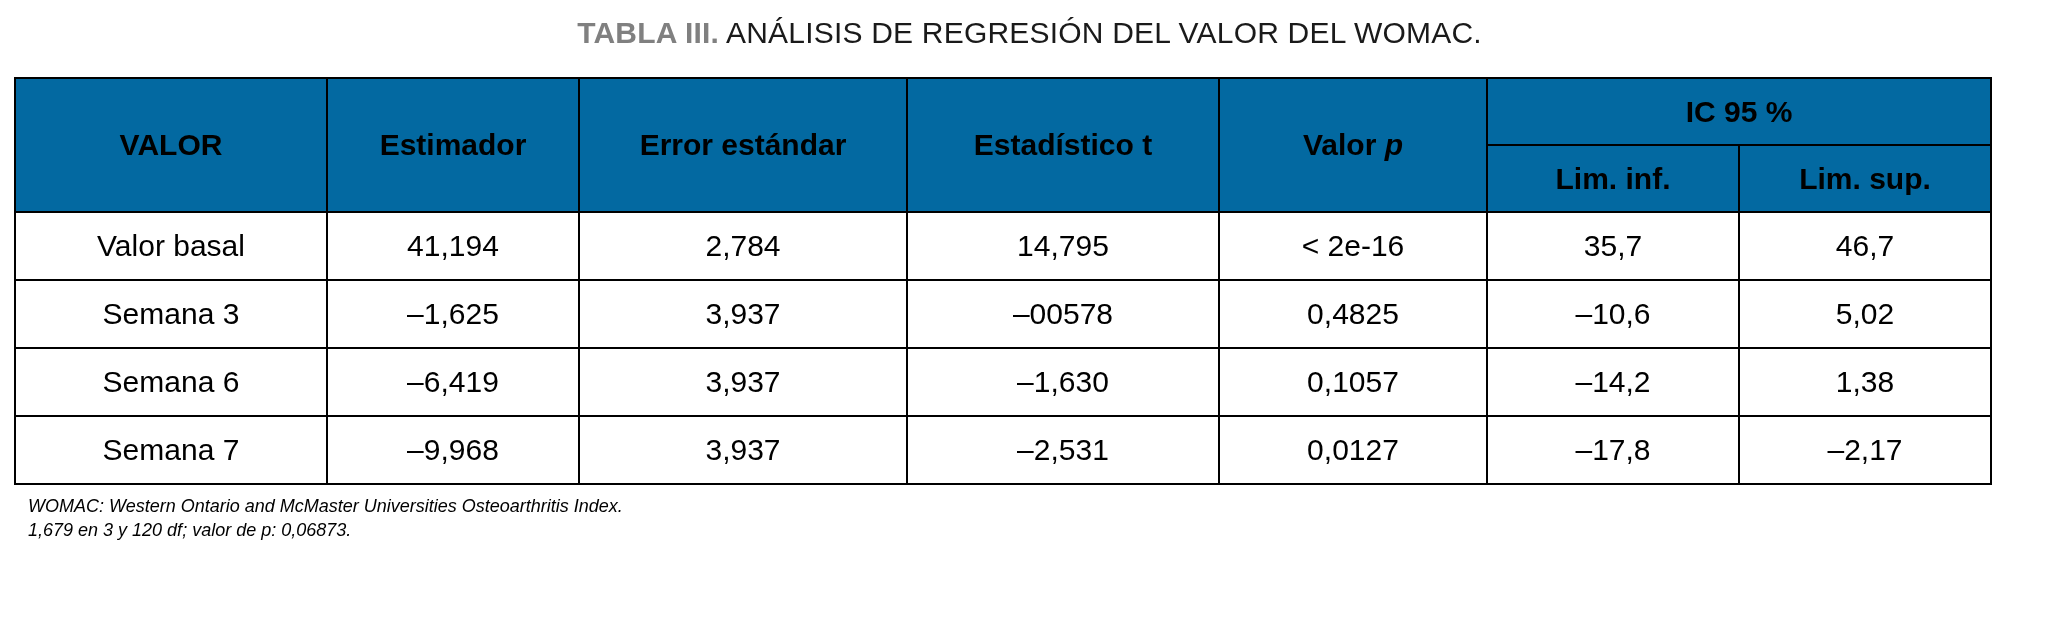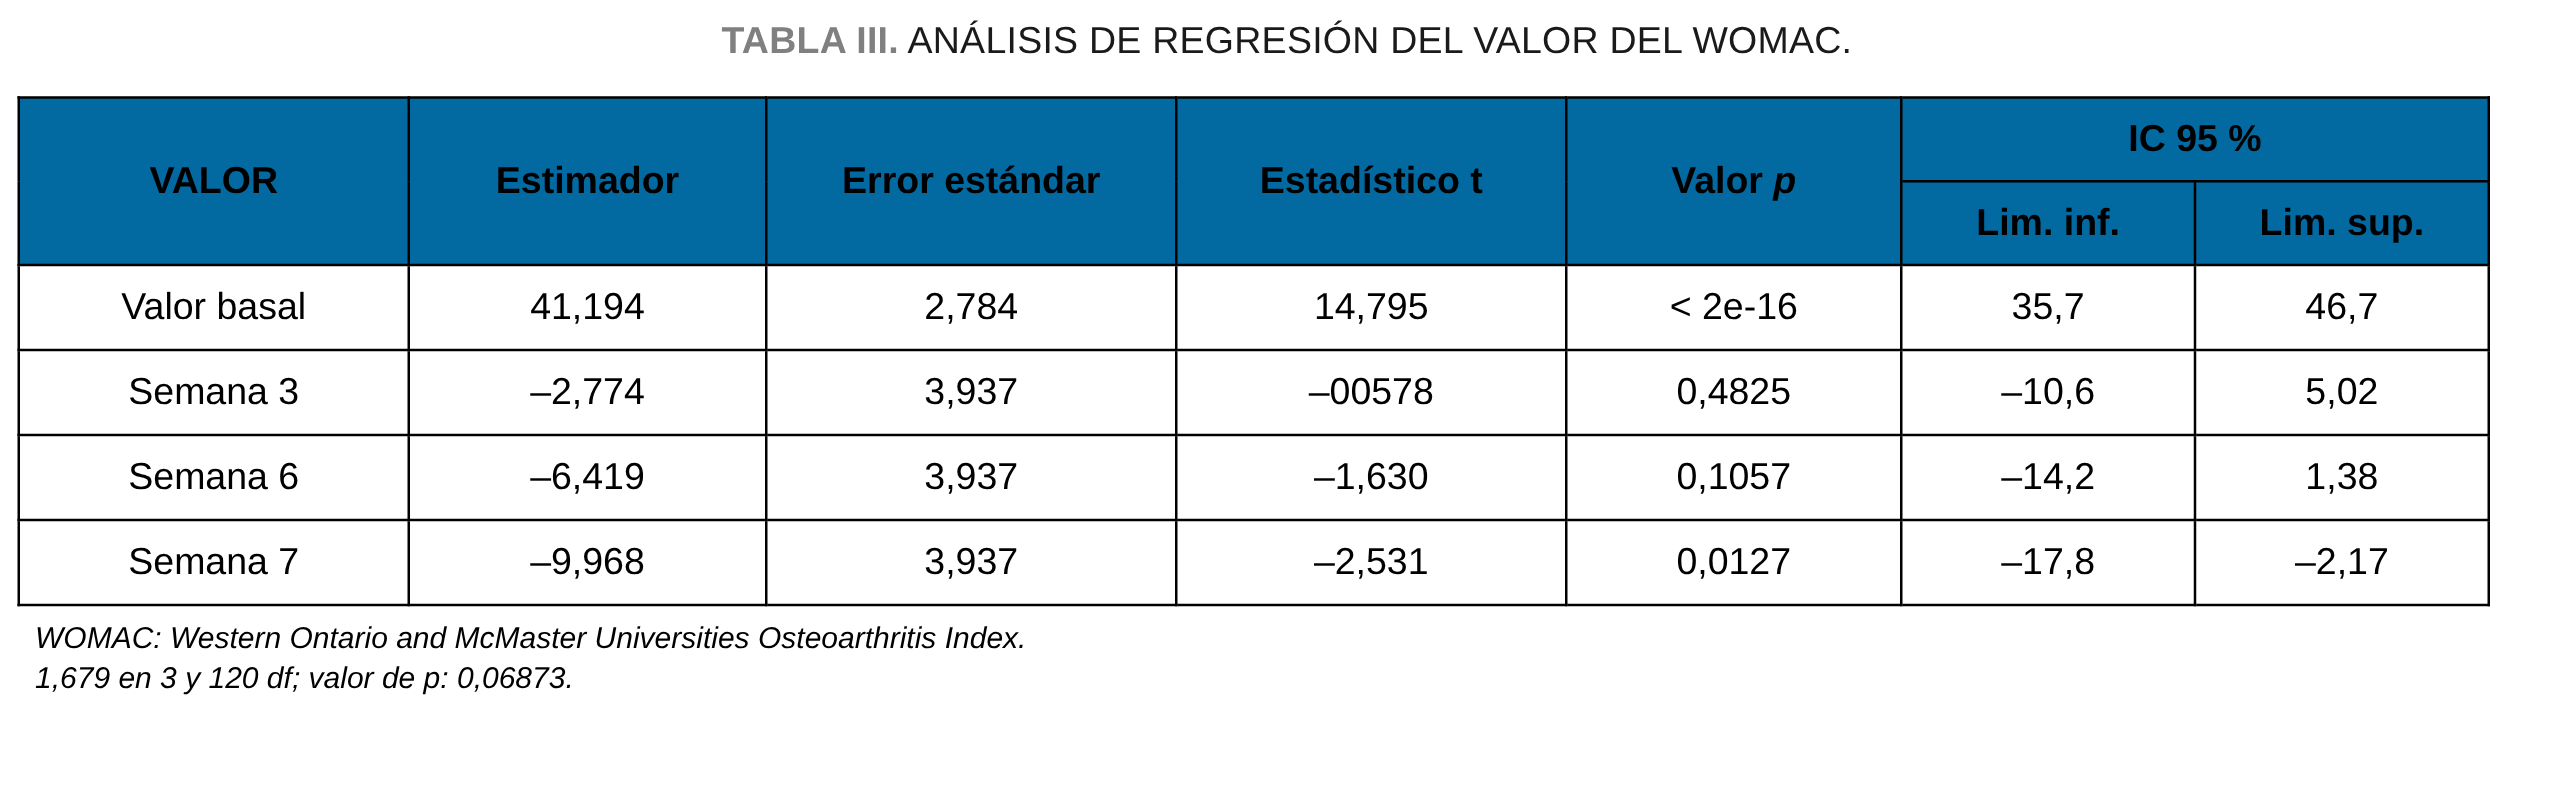--- a/index.html
+++ b/index.html
@@ -49,38 +49,38 @@
     font-size: 30px;
     padding: 0;
     height: 67px;
     box-sizing: border-box;
   }
   table.reg thead th {
     background: #0369a1;
     font-weight: bold;
   }
   .th-womac { width: 312px; }
-  .th-est { width: 286px; }
+  .th-est { width: 252px; }
   .th-err { width: 328px; margin-top: 30px; }
   .th-stat { width: 312px; }
   .th-p { width: 268px; margin-top: 47px; }
   .th-liminf { width: 262px; }
   .th-limsup { width: 262px; }
   .ic-head { height: 63px; }
   .stack-head { height: 71px; }
   .tall-head { height: 134px; }
   table.reg tbody td {
     background: #ffffff;
     font-weight: normal;
     height: 68px;
   }
   .ital { font-style: italic; font-weight: bold; }
   .notes {
     margin: 10px 28px 0 28px;
-    font-size: 24px;
+    font-size: 18px;
     font-style: italic;
     line-height: 1.32;
     color: #000000;
   }
   .notes div { white-space: normal; }
 </style>
 </head>
 <body>
 
 <div class="page">
@@ -109,21 +109,21 @@
         <td>Valor basal</td>
         <td>41,194</td>
         <td>2,784</td>
         <td>14,795</td>
         <td>&lt; 2e-16</td>
         <td>35,7</td>
         <td>46,7</td>
       </tr>
       <tr>
         <td>Semana 3</td>
-        <td>–2,774</td>
+        <td>–1,625</td>
         <td>3,937</td>
         <td>–00578</td>
         <td>0,4825</td>
         <td>–10,6</td>
         <td>5,02</td>
       </tr>
       <tr>
         <td>Semana 6</td>
         <td>–6,419</td>
         <td>3,937</td>

